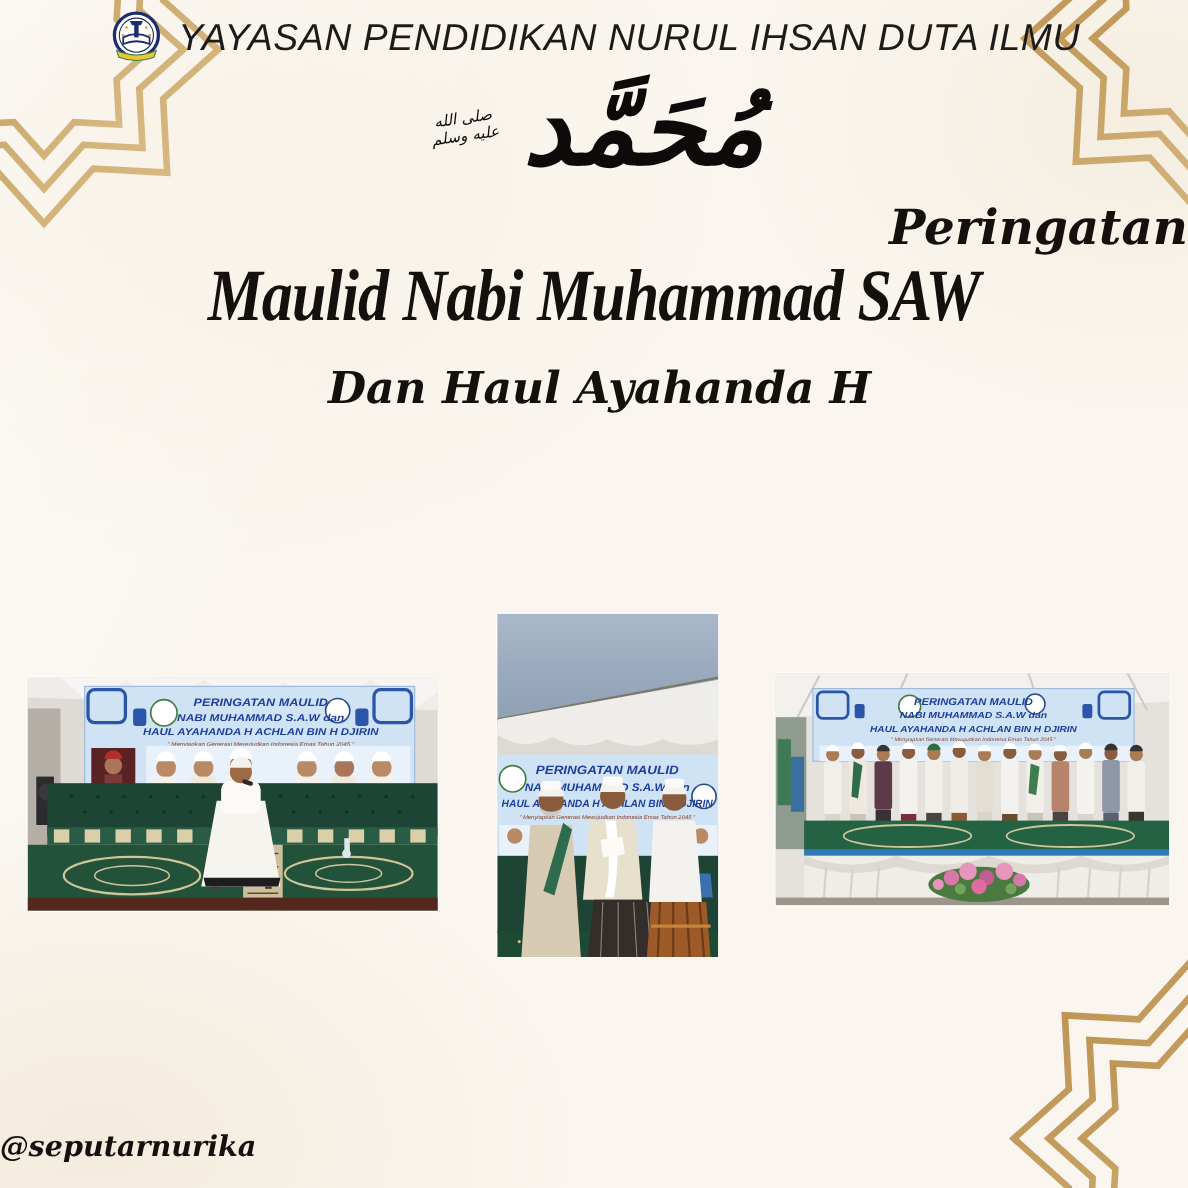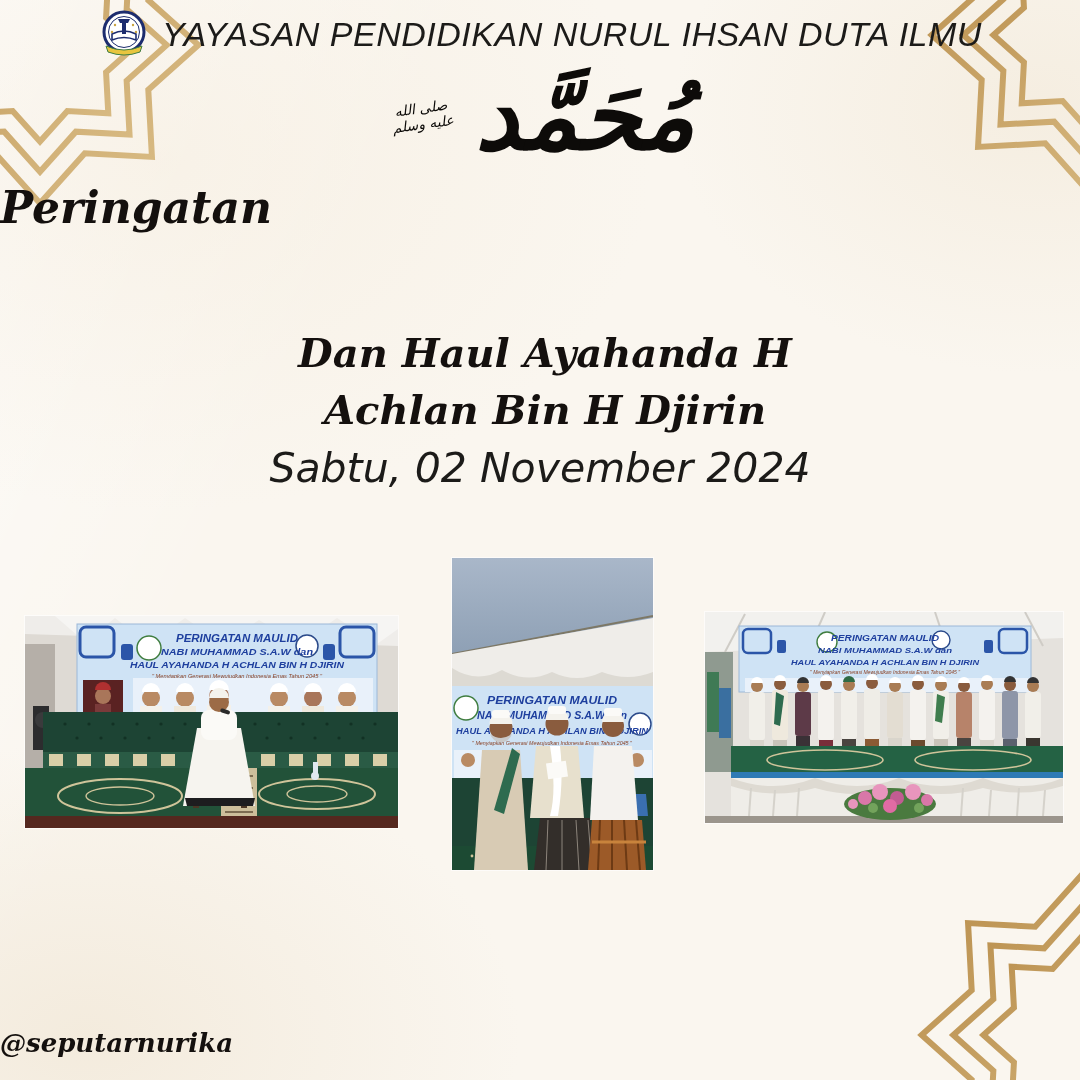--- a/index.html
+++ b/index.html
@@ -21,21 +21,21 @@
   .star-tr{left:900px;top:-155px;width:380px;height:380px;}
   .star-br{left:890px;top:845px;width:380px;height:380px;}
   
   .org-header{position:absolute;top:8px;left:0;right:0;display:flex;justify-content:center;align-items:center;gap:12px;}
   .org-header .org-text{font-size:34px;letter-spacing:.5px;color:#1c1b19;white-space:nowrap;}
   
   .calligraphy{position:absolute;top:46px;left:0;right:0;height:140px;display:flex;direction:rtl;justify-content:center;align-items:center;color:#0d0b09;}
   .calligraphy .main-word{font-family:"DejaVu Sans",sans-serif;font-size:96px;line-height:1;font-weight:bold;margin-left:20px;}
   .calligraphy .salawat{font-family:"DejaVu Sans",sans-serif;font-size:14px;width:66px;text-align:center;line-height:1.15;margin-left:4px;transform:rotate(-8deg);}
   
-  .kicker{position:absolute;top:182px;left:0;right:0;text-align:left;font-family:"DejaVu Serif",serif;font-weight:bold;font-size:44px;color:#14100e;}
+  .kicker{position:absolute;top:182px;left:0;right:0;text-align:right;font-family:"DejaVu Serif",serif;font-weight:bold;font-size:44px;color:#14100e;}
   .main-title{position:absolute;top:234px;left:0;right:0;text-align:center;}
   .main-title span{display:inline-block;transform:scaleX(.84);transform-origin:center;font-family:"Liberation Serif",serif;font-weight:bold;font-size:67px;line-height:1.05;color:#14100e;letter-spacing:-1px;white-space:nowrap;}
   .sub-title{position:absolute;top:324px;left:0;right:0;text-align:center;font-family:"DejaVu Serif",serif;font-weight:bold;font-size:40px;line-height:57px;color:#14100e;margin-left:10px;}
   .event-date{position:absolute;top:444px;left:0;right:0;text-align:center;font-family:"DejaVu Sans",sans-serif;font-size:41px;color:#1c1b19;}
   
   .photo{position:absolute;overflow:hidden;background:#e8e6e2;box-shadow:0 0 0 1px rgba(255,255,255,.6);}
   .photo svg{display:block;}
   .photo-left{left:25px;top:616px;width:373px;height:212px;}
   .photo-center{left:452px;top:558px;width:201px;height:312px;}
   .photo-right{left:705px;top:612px;width:358px;height:211px;}
@@ -104,25 +104,24 @@
     </svg>
     <span class="org-text">YAYASAN PENDIDIKAN NURUL IHSAN DUTA ILMU</span>
   </div>
 
   <div class="calligraphy">
     <span class="main-word">مُحَمَّد</span>
     <span class="salawat">صلى الله عليه وسلم</span>
   </div>
 
   <div class="kicker">Peringatan</div>
+  <div class="main-title"><span>Maulid Nabi Muhammad SAW</span></div>
   <div class="sub-title">
     <div>Dan Haul Ayahanda H</div>
-    <div>Achlan Bin H Djirin</div>
   </div>
-  <div class="event-date">Sabtu, 02 November 2024</div>
 
   <figure class="photo photo-left" style="margin:0">
     <svg width="373" height="212" viewBox="0 0 373 212">
       <rect width="373" height="212" fill="#dedad4"></rect>
       <polygon points="0,0 373,0 373,30 0,18" fill="#efedea"></polygon>
       <path d="M30 0 l30 26 l30 -24 l34 26 l36 -26 l38 26 l36 -24 l40 24 l38 -26 l40 26 l31 -22 l0 -6 z" fill="#f6f5f3"></path>
       <rect x="0" y="28" width="30" height="130" fill="#b5afa8"></rect>
       <rect x="8" y="90" width="16" height="44" fill="#2c2c2e"></rect>
       <circle cx="18" cy="104" r="8" fill="#3a3a3c"></circle>
 

